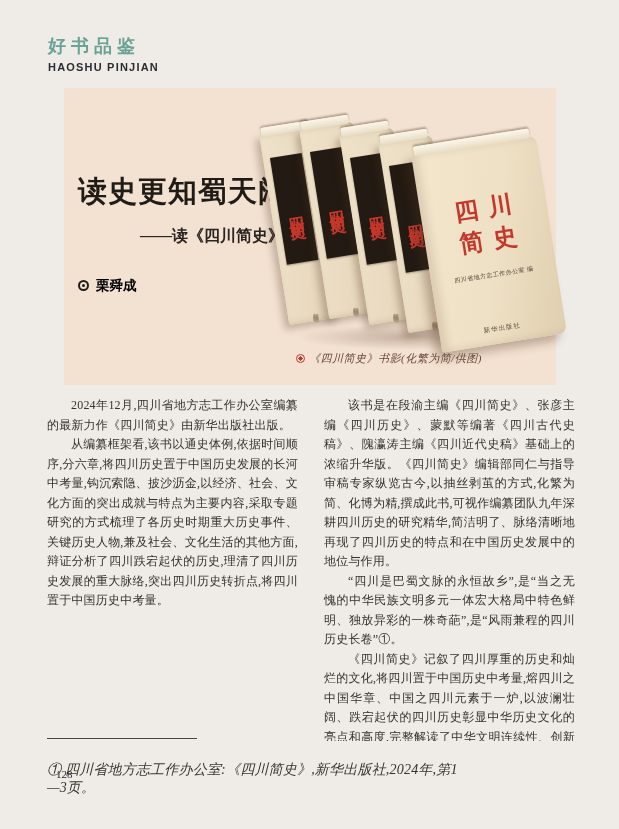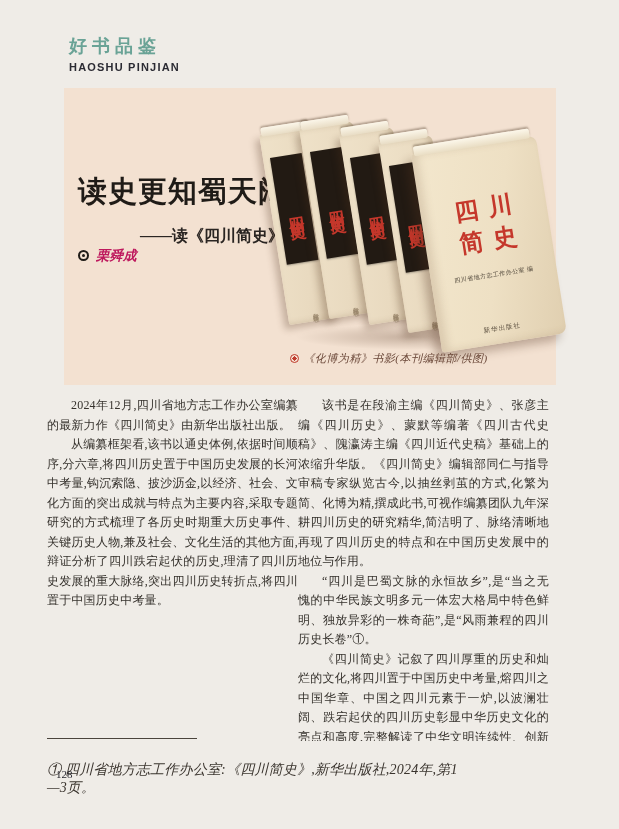--- a/index.html
+++ b/index.html
@@ -6,21 +6,21 @@
   html,body { width:619px; height:829px; }
   body {
     position:relative;
     background:#efece7;
     font-family:"Liberation Serif","DejaVu Serif",serif;
     color:#35312c;
     overflow:hidden;
   }
 
   
-  .masthead { position:absolute; left:69px; top:34px; }
+  .masthead { position:absolute; left:48px; top:34px; }
   .section-label {
     color:#6aa396; font-size:18px; font-weight:bold; letter-spacing:5px;
     font-family:"Liberation Sans","DejaVu Sans",sans-serif;
   }
   .section-label-en {
     margin-top:3px; color:#2b2b33; font-size:11px; font-weight:bold; letter-spacing:1.2px;
     font-family:"Liberation Sans","DejaVu Sans",sans-serif;
   }
 
   
@@ -29,21 +29,21 @@
     background:#f3e1d1;
   }
   .title-block { position:absolute; left:14px; top:84px; width:230px; }
   .article-title {
     font-size:29px; font-weight:900; color:#1f1b17; letter-spacing:1px;
     font-family:"Liberation Serif","DejaVu Serif",serif;
   }
   .article-subtitle {
     margin-top:14px; padding-left:62px; font-size:16px; font-weight:bold; color:#2a2522;
   }
-  .author-row { font-size:13.5px; font-weight:bold; color:#be185d;font-style:italic; }
+  .author-row { margin-top:30px; font-size:13.5px; font-weight:bold; color:#000000; }
   .author-bullet {
     display:inline-block; width:11px; height:11px; border:2px solid #1f1b17; border-radius:50%;
     position:relative; vertical-align:-1px; margin-right:7px;
   }
   .author-bullet::after {
     content:""; position:absolute; left:2px; top:2px; width:3px; height:3px;
     background:#1f1b17; border-radius:50%;
   }
 
   
@@ -110,21 +110,21 @@
   }
   .caption-bullet {
     display:inline-block; width:9px; height:9px; border:1.5px solid #c0392b; border-radius:50%;
     background:radial-gradient(circle at center,#c0392b 40%, transparent 45%);
     vertical-align:-1px; margin-right:4px; font-style:normal;
   }
 
   
   .columns {
     position:absolute; left:47px; top:396px; width:528px; height:345px;
-    display:flex; overflow:hidden;
+    display:flex; gap:26px; overflow:hidden;
   }
   .col { width:251px; }
   .col p {
     text-indent:2em; text-align:justify; font-size:12px; line-height:19.5px;
     color:#35312c; letter-spacing:.2px;
   }
 
   
   .footnote-block { position:absolute; left:47px; top:738px; width:420px; }
   .footnote-rule { width:150px; border-top:1.5px solid #4a443c; }
@@ -188,21 +188,21 @@
       <div class="cover-title">
         <div>四川</div>
         <div>简史</div>
       </div>
       <div class="cover-editor">四川省地方志工作办公室 编</div>
       <div class="cover-publisher">新华出版社</div>
     </div>
   </div>
 
   <div class="photo-caption">
-    <span class="caption-bullet"></span><span>《化博为精》书影(本刊编辑部/供图)</span>
+    <span class="caption-bullet"></span><span>《四川简史》书影(化繁为简/供图)</span>
   </div>
 </div>
 
 <div class="columns">
   <div class="col">
     <p>2024年12月,四川省地方志工作办公室编纂的最新力作《四川简史》由新华出版社出版。</p>
     <p>从编纂框架看,该书以通史体例,依据时间顺序,分六章,将四川历史置于中国历史发展的长河中考量,钩沉索隐、披沙沥金,以经济、社会、文化方面的突出成就与特点为主要内容,采取专题研究的方式梳理了各历史时期重大历史事件、关键历史人物,兼及社会、文化生活的其他方面,辩证分析了四川跌宕起伏的历史,理清了四川历史发展的重大脉络,突出四川历史转折点,将四川置于中国历史中考量。</p>
   </div>
   <div class="col">
     <p>该书是在段渝主编《四川简史》、张彦主编《四川历史》、蒙默等编著《四川古代史稿》、隗瀛涛主编《四川近代史稿》基础上的浓缩升华版。《四川简史》编辑部同仁与指导审稿专家纵览古今,以抽丝剥茧的方式,化繁为简、化博为精,撰成此书,可视作编纂团队九年深耕四川历史的研究精华,简洁明了、脉络清晰地再现了四川历史的特点和在中国历史发展中的地位与作用。</p>

